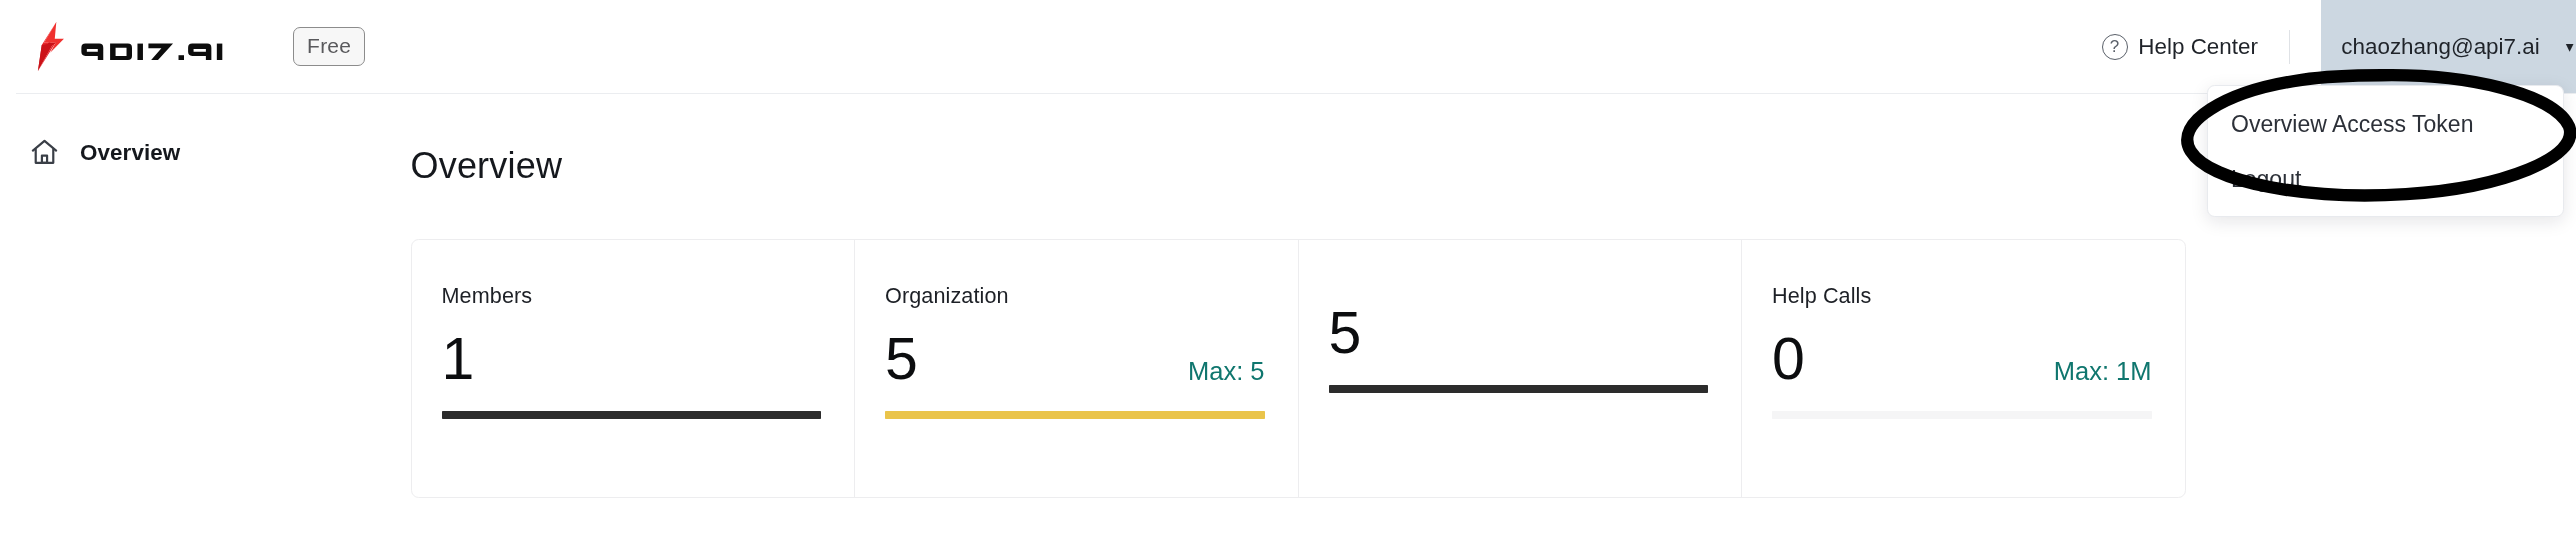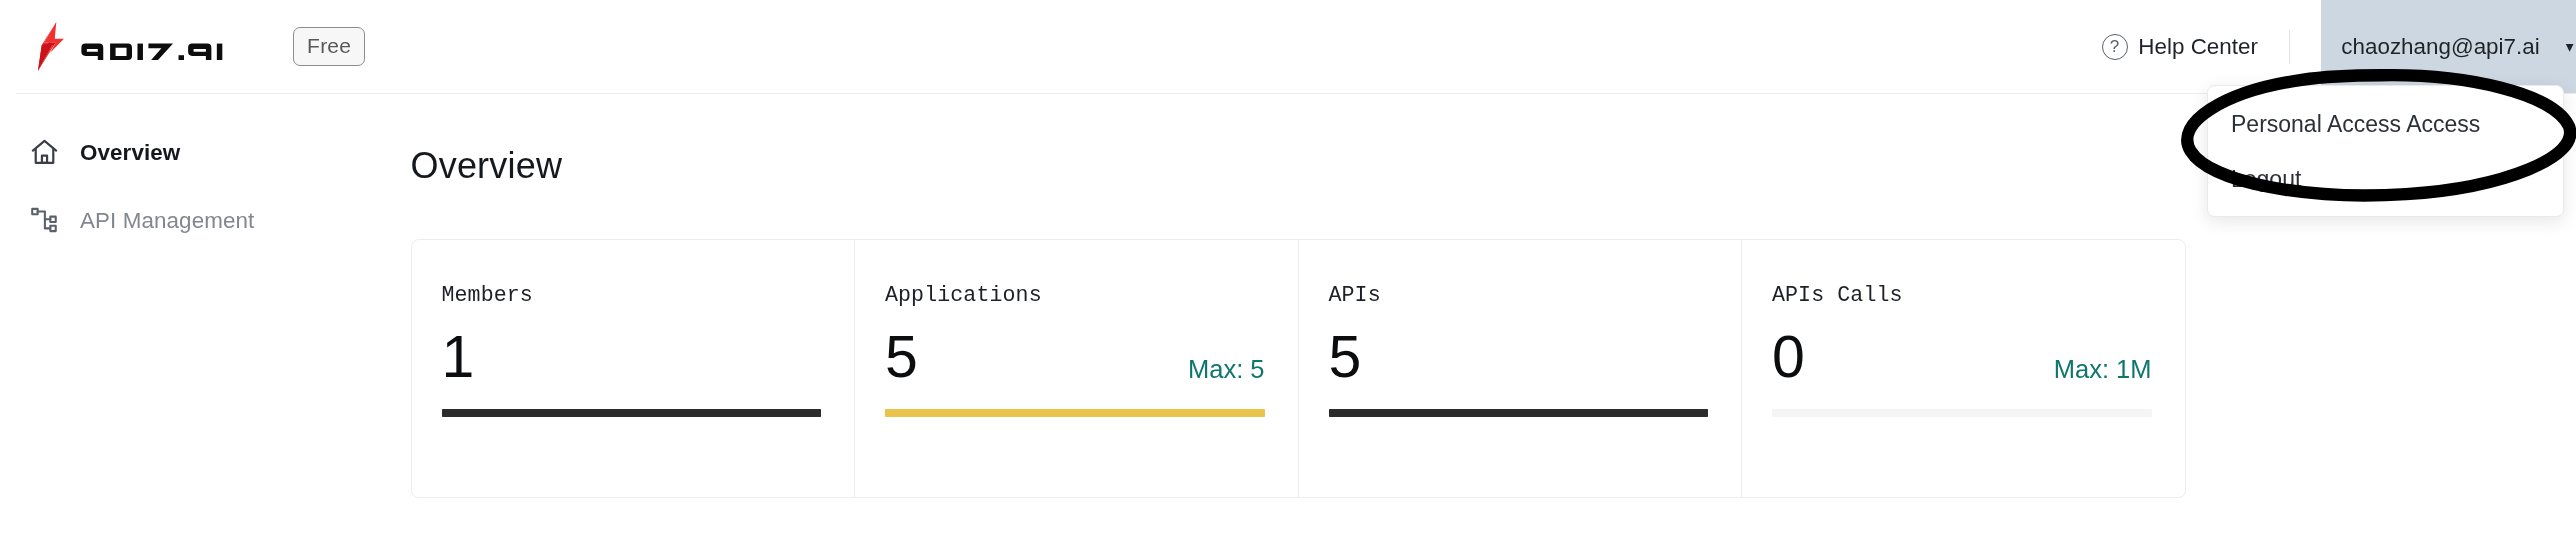--- a/index.html
+++ b/index.html
@@ -123,21 +123,21 @@
     background:#fff;
     overflow:hidden;
   }
   .card {
     flex:1 1 0;
     padding: 43px 33px 0 30px;
     position:relative;
     min-width:0;
   }
   .card + .card { border-left:1.5px solid #ededef; }
-  .card-label { font-size:21.6px; color:#1d2026; letter-spacing:0.1px;font-family:Liberation Mono, monospace; }
+  .card-label { font-size:21.6px; color:#1d2026; letter-spacing:0.1px; }
   .card-row {
     display:flex; align-items:flex-end; justify-content:space-between;
     margin-top:6.2px; height:74px;
   }
   .card-value { font-size:59px; color:#0c0d0f; line-height:1; font-weight:400; }
   .card-max { font-size:25.5px; color:#0f766e; line-height:1; padding-bottom:4.6px; }
   .bar {
     margin-top:21.6px;
     height:8.5px; width:100%;
     background:#2c2c2c; border-radius:0.8px;
@@ -192,21 +192,21 @@
 
       <div class="account">
         <span>chaozhang@api7.ai</span>
         <span class="caret">▾</span>
       </div>
 
     </div>
   </div>
 
   <div class="dropdown">
-    <div class="dd-item">Personal Access Access</div>
+    <div class="dd-item">Overview Access Token</div>
     <div class="dd-item">Logout</div>
   </div>
 
   <svg class="annot" viewBox="0 0 520 180">
     <path d="M263 12
              C 372 10, 486 35, 506 78
              C 522 118, 420 158, 295 166
              C 170 174, 42 152, 16 110
              C -6 74, 60 32, 160 18
              C 193 13, 228 12, 263 12 Z" fill="none" stroke="#000000" stroke-width="16" stroke-linecap="round"></path>
@@ -217,69 +217,58 @@
     <div class="nav-item active">
       <svg class="nav-ico" viewBox="0 0 24 24" fill="none" stroke="#3a3f47" stroke-width="1.7" stroke-linecap="round" stroke-linejoin="round">
         <path d="M3 10.5 12 3l9 7.5"></path>
         <path d="M5.2 9.6V20h13.6V9.6"></path>
         <rect x="10" y="14.4" width="4" height="5.6"></rect>
       </svg>
       <span class="nav-label">Overview</span>
     </div>
 
 
-    <div class="nav-item">
-      <svg class="nav-ico" viewBox="0 0 24 24" fill="none" stroke="#5a6069" stroke-width="1.6" stroke-linecap="round" stroke-linejoin="round">
-        <rect x="2.5" y="3" width="4.2" height="4.2"></rect>
-        <rect x="16.5" y="9" width="4.2" height="4.2"></rect>
-        <rect x="16.5" y="16" width="4.2" height="4.2"></rect>
-        <path d="M6.7 5.1h5.6v13h4.2"></path>
-        <path d="M12.3 11.1h4.2"></path>
-      </svg>
-      <span class="nav-label">API Management</span>
-    </div>
 
 
   </div>
 
   <div class="main">
 
     <div class="page-title">Overview</div>
 
     <div class="cards">
 
       <div class="card">
         <div class="card-label">Members</div>
         <div class="card-row">
           <div class="card-value">1</div>
           <div class="card-max"></div>
         </div>
         <div class="bar"></div>
       </div>
 
       <div class="card">
-        <div class="card-label">Applications</div>
+        <div class="card-label">Organization</div>
         <div class="card-row">
           <div class="card-value">5</div>
           <div class="card-max">Max: 5</div>
         </div>
         <div class="bar accent"></div>
       </div>
 
       <div class="card">
-        <div class="card-label">APIs</div>
         <div class="card-row">
           <div class="card-value">5</div>
           <div class="card-max"></div>
         </div>
         <div class="bar"></div>
       </div>
 
       <div class="card">
-        <div class="card-label">APIs Calls</div>
+        <div class="card-label">Help Calls</div>
         <div class="card-row">
           <div class="card-value">0</div>
           <div class="card-max">Max: 1M</div>
         </div>
         <div class="bar empty"></div>
       </div>
 
     </div>
   </div>
 

